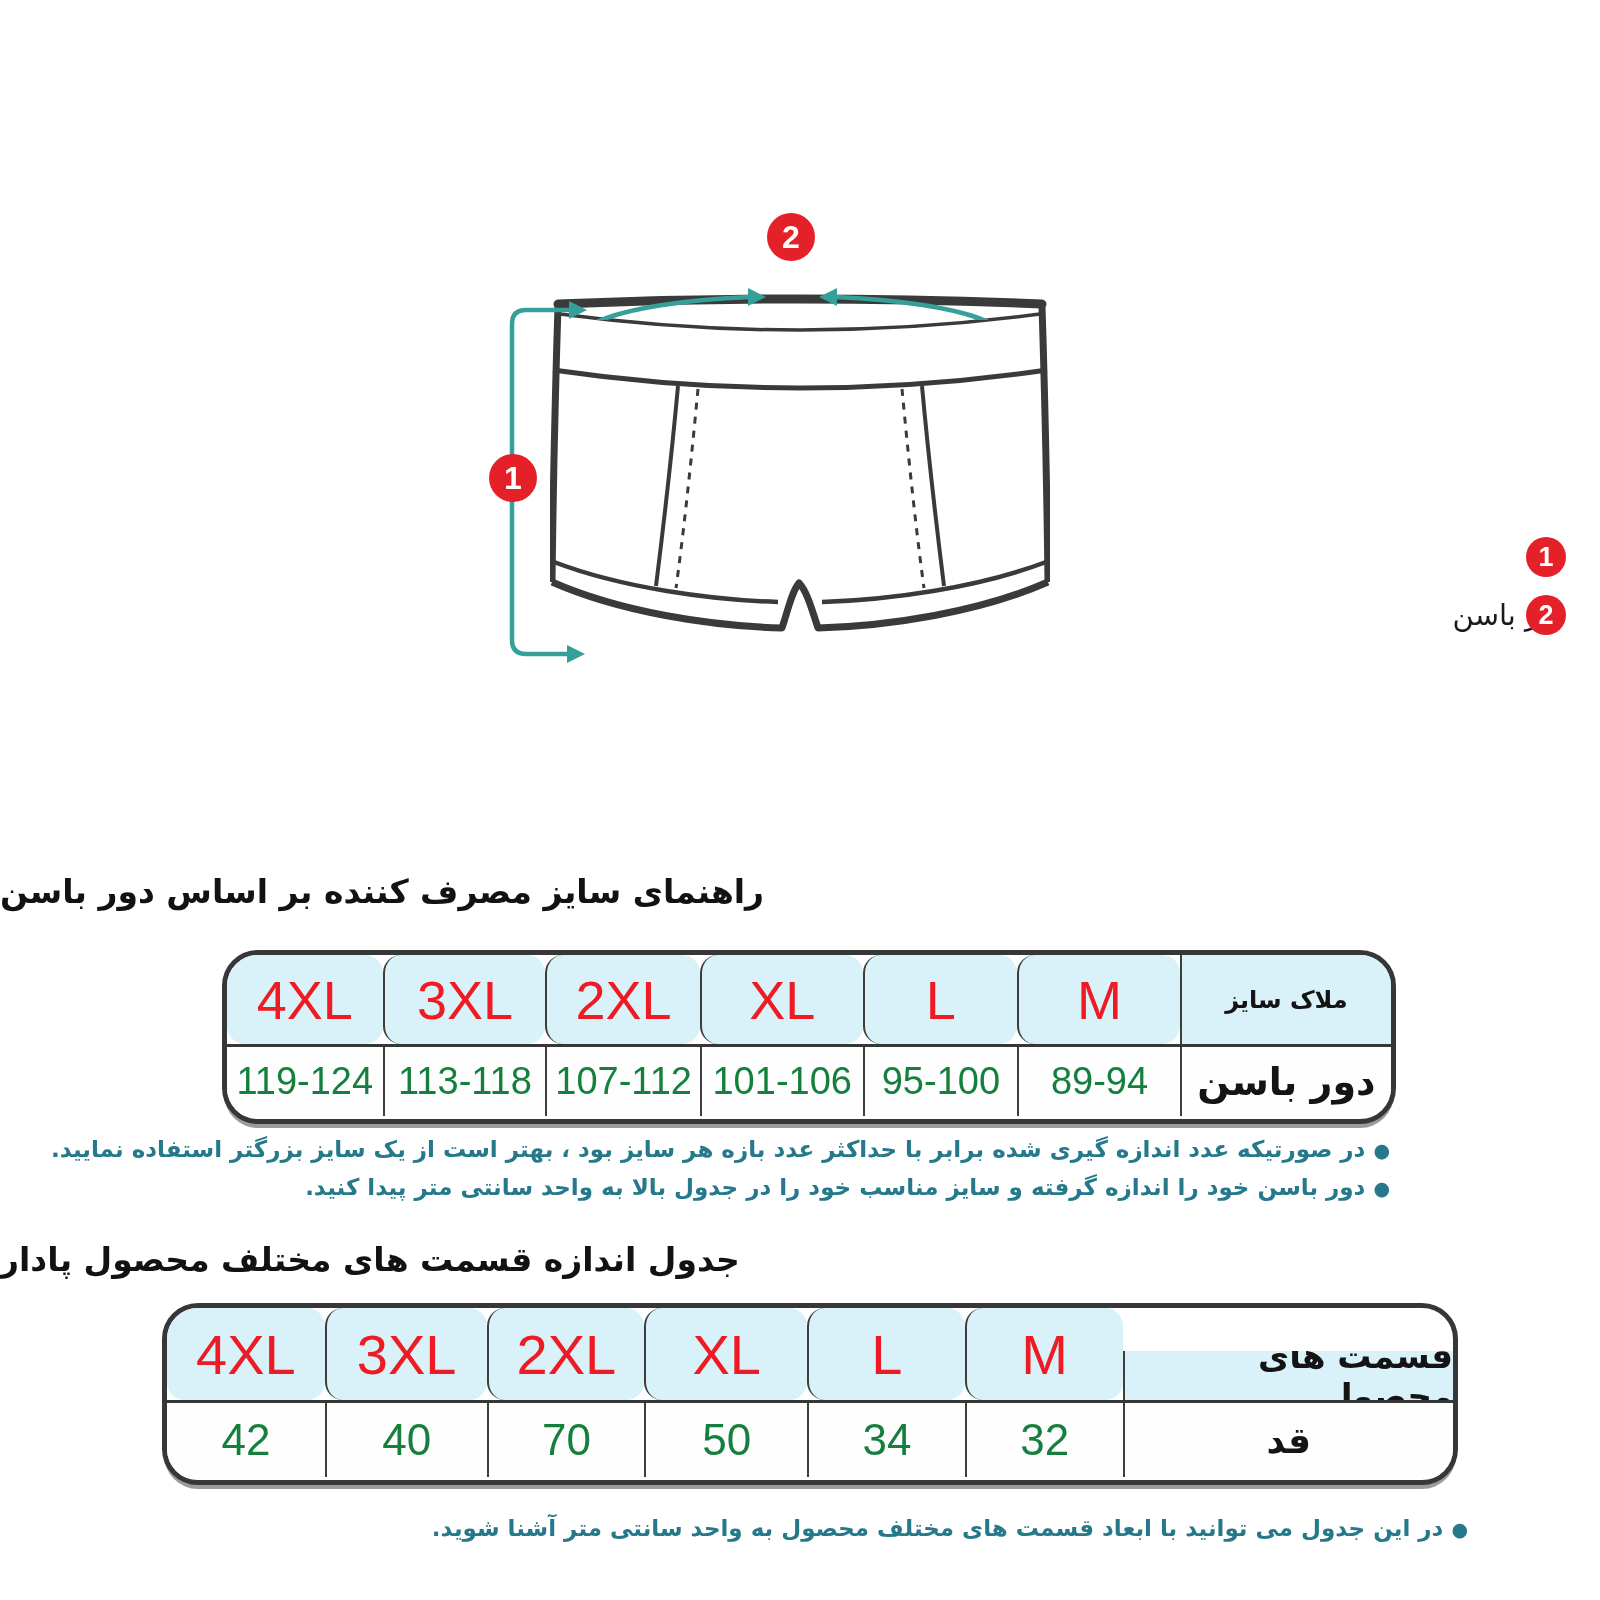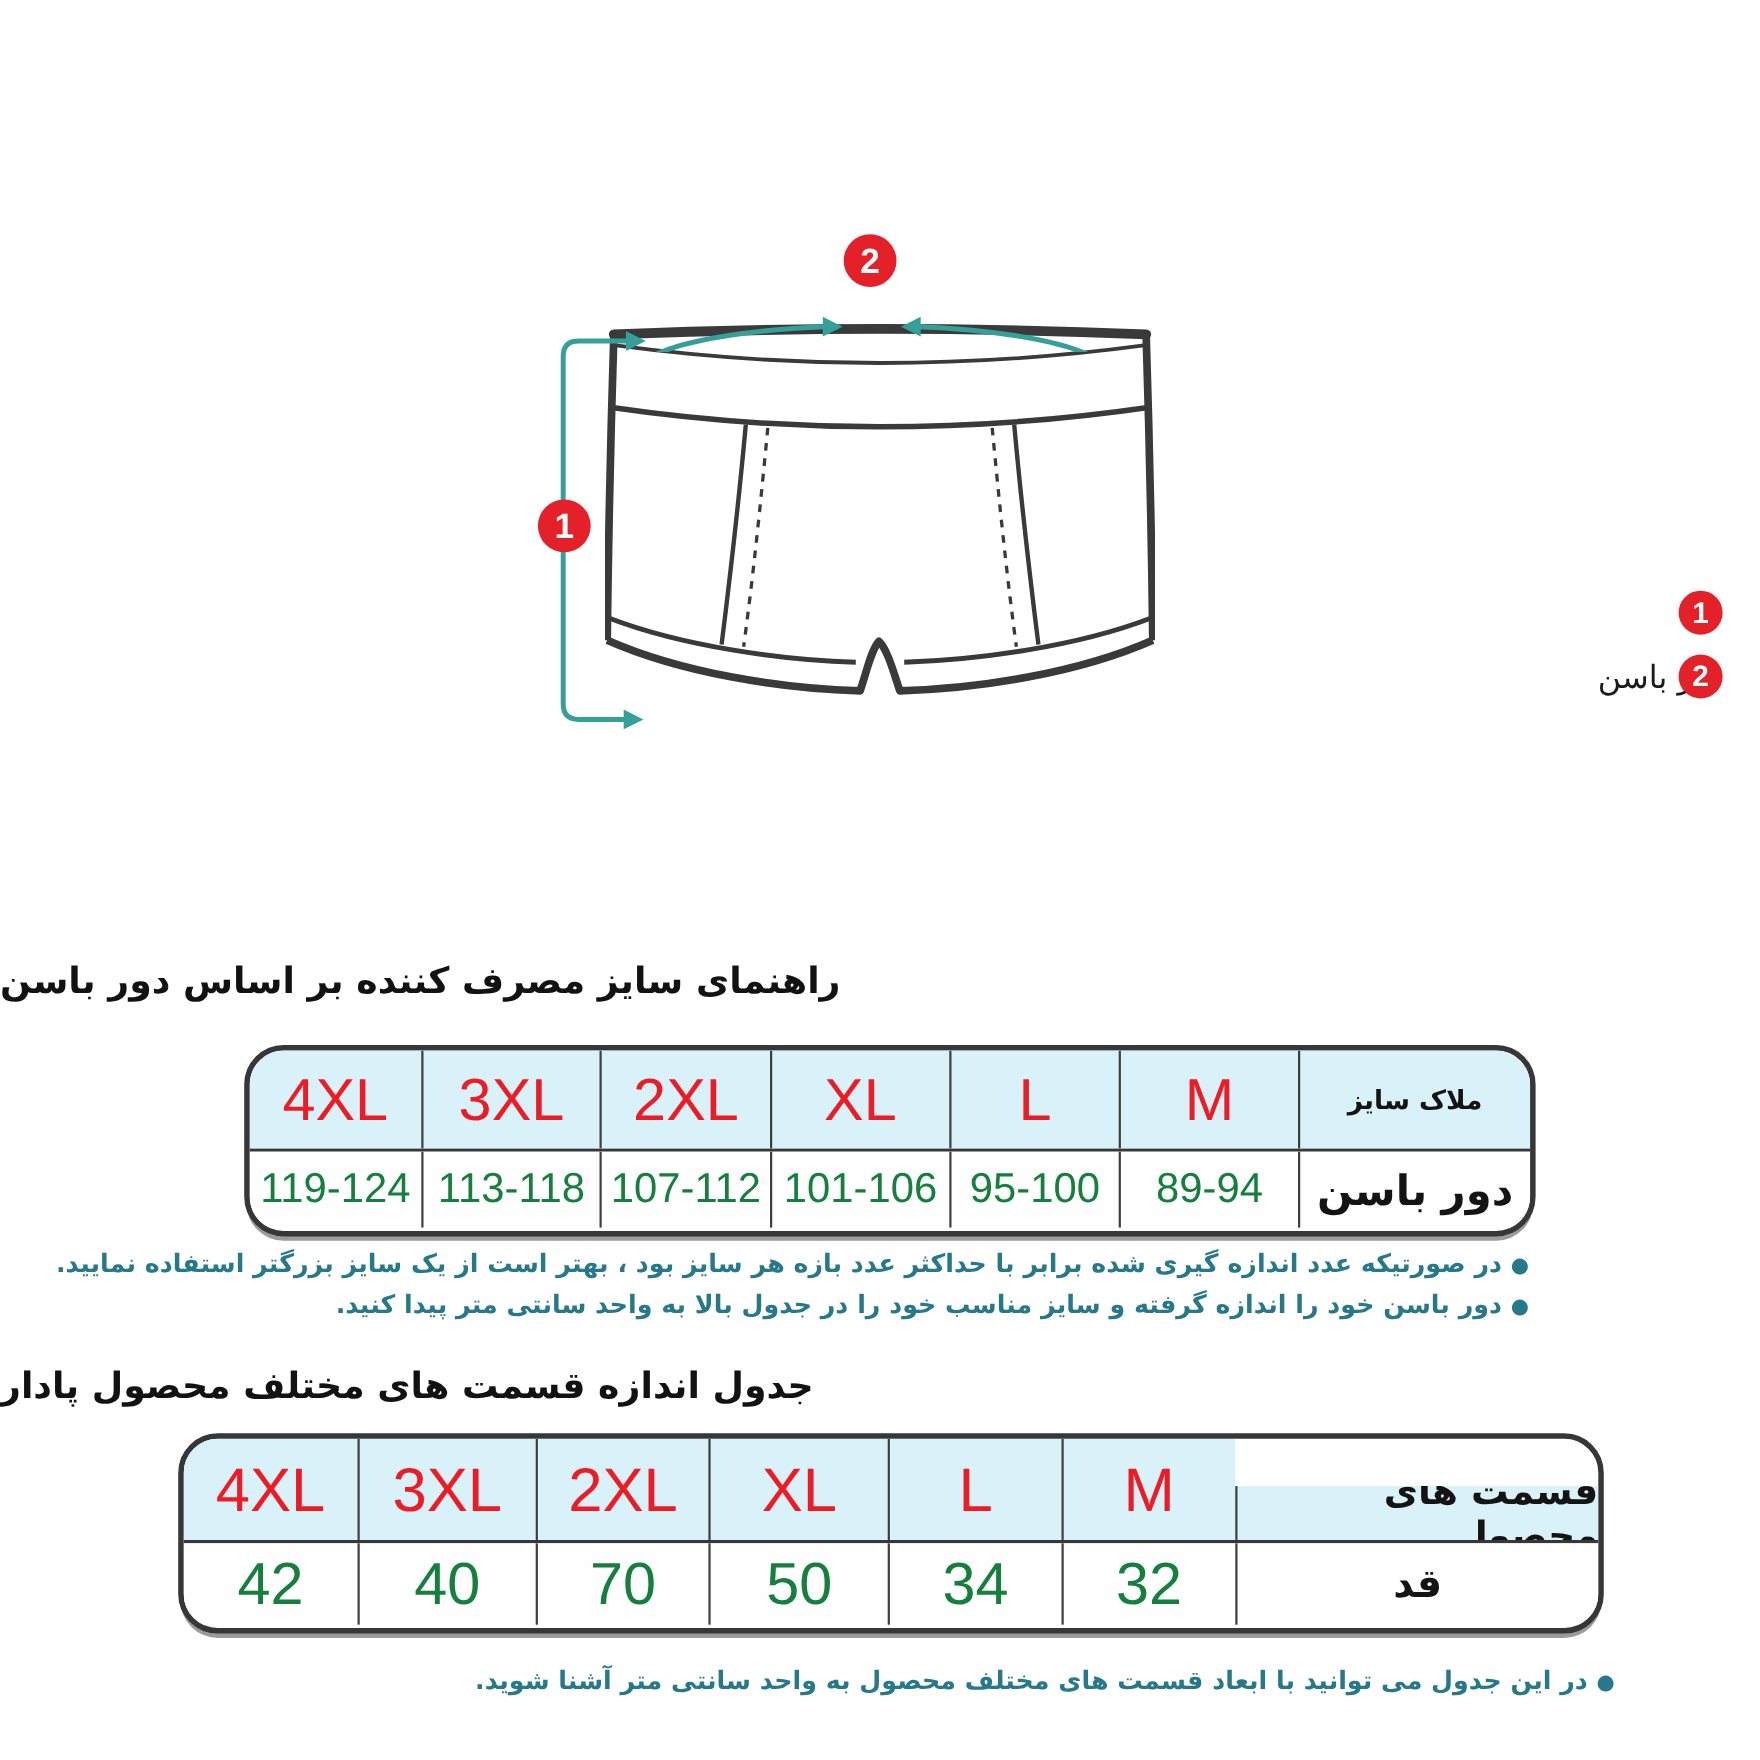--- a/index.html
+++ b/index.html
@@ -65,30 +65,30 @@
   .t-cell {
     display:flex; align-items:center; justify-content:center;
     border-left:2.5px solid #3e3e3e; overflow:hidden;
   }
   .t-cell:first-child { border-left:none; }
   .hdr .t-cell { background:#d9f1f8; }
   .dat .t-cell { background:#fefefe; }
 
   .cell-size {
     color:#ef1b24; font-family:"Liberation Sans","DejaVu Sans",sans-serif;
-    font-size:54px; font-weight:400; direction:ltr;
+    font-size:54px; font-weight:400; direction:ltr;border-radius:18px;
   }
   .t2 .cell-size { font-size:56px; }
   .cell-hlabel { font-weight:bold; font-size:24px; color:#141414; direction:rtl; }
   .t2 .cell-hlabel { font-size:34px;margin-top:43px; }
   .cell-val {
     color:#15803d; font-family:"Liberation Sans","DejaVu Sans",sans-serif;
     font-size:38px; direction:ltr;
   }
-  .t2 .cell-val { font-size:54px; }
+  .t2 .cell-val { font-size:44px; }
   .cell-rlabel { font-weight:bold; font-size:38px; color:#141414; direction:rtl; }
   .t2 .cell-rlabel { font-size:36px; }
 
   
   .notes {
     position:absolute; direction:rtl; text-align:right;
     color:#25798a; font-weight:bold; font-size:23px; line-height:37px;
   }
   .notes-1 { right:210px; top:1131px; }
   .notes-2 { right:132px; top:1510px; }

